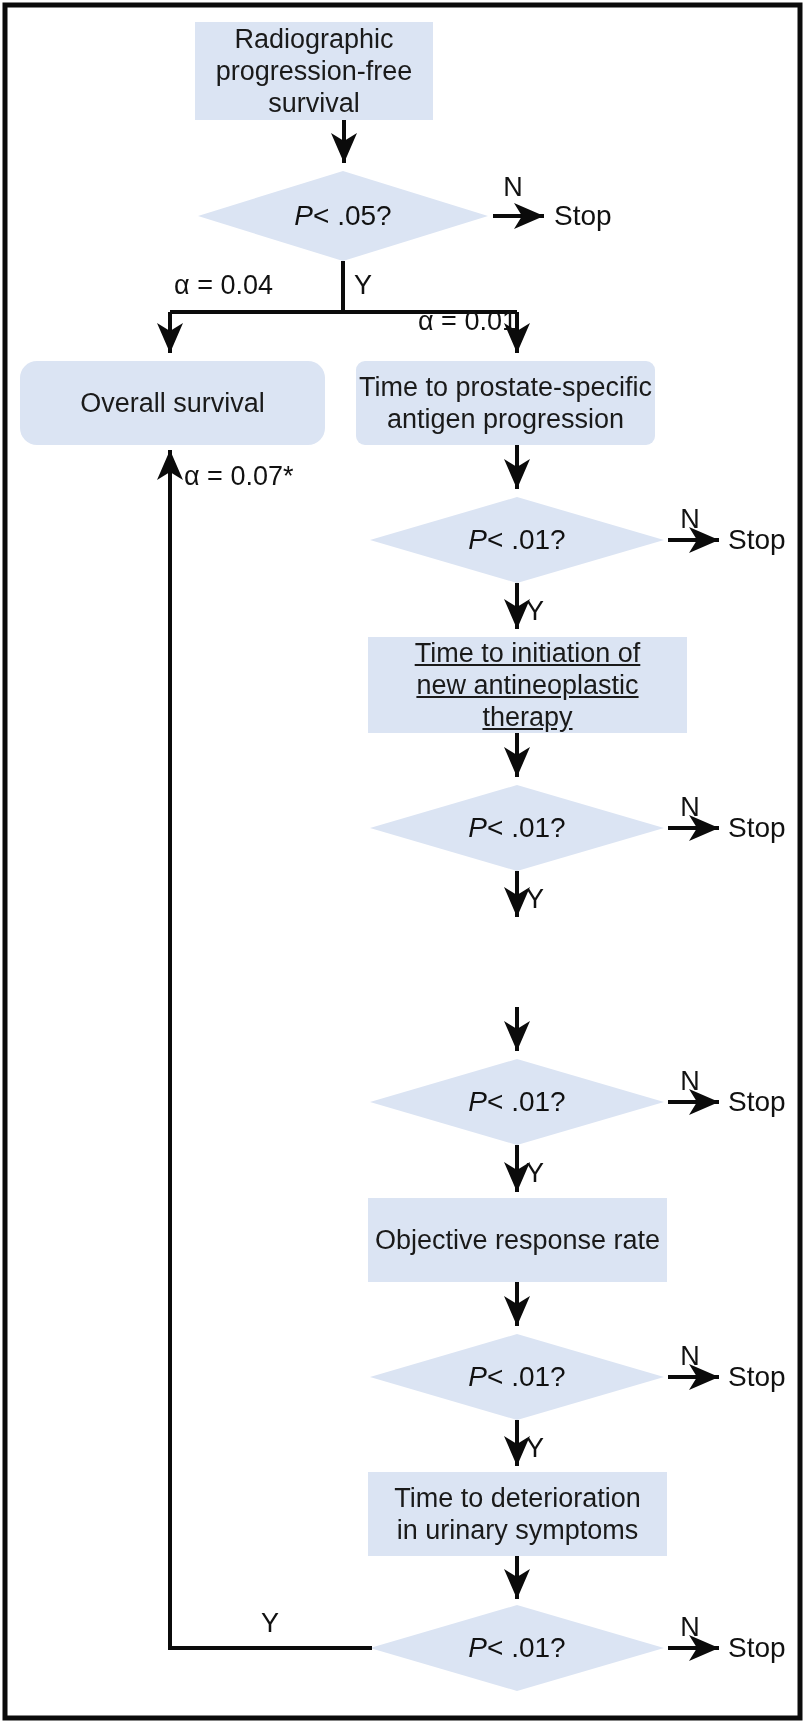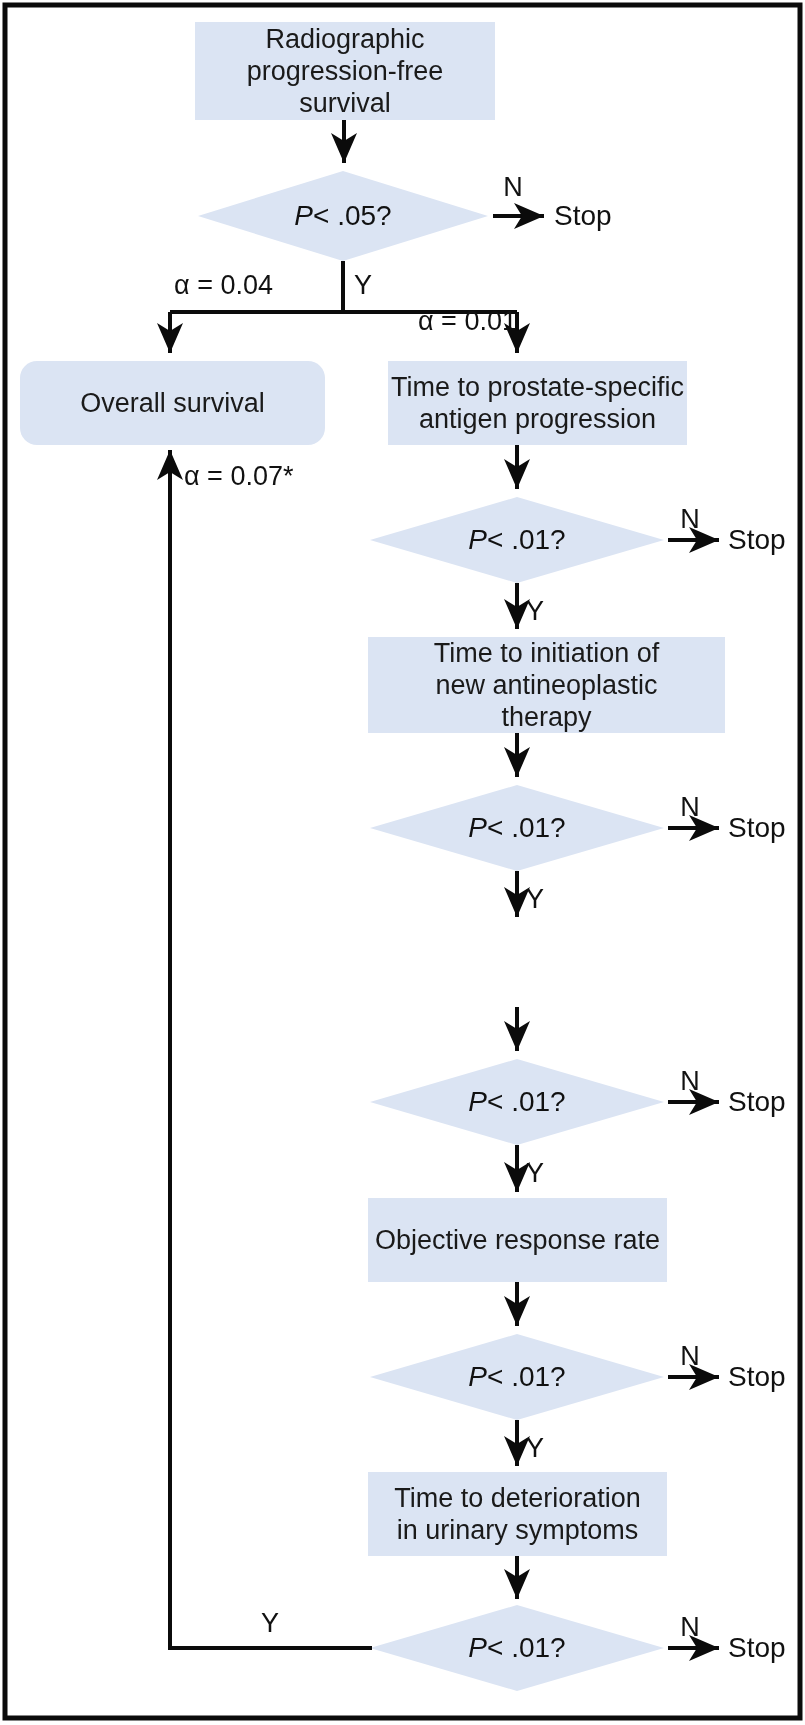--- a/index.html
+++ b/index.html
@@ -70,27 +70,27 @@
       <path d="M517,1282 L517,1326" marker-end="url(#ah)"></path>
       <path d="M668,1377 L719,1377" marker-end="url(#ah)"></path>
       <path d="M517,1420 L517,1466" marker-end="url(#ah)"></path>
 
       <path d="M517,1556 L517,1599" marker-end="url(#ah)"></path>
       <path d="M668,1648 L719,1648" marker-end="url(#ah)"></path>
       <path d="M372,1648 L170,1648 L170,450" marker-end="url(#ah)"></path>
     </g>
   </svg>
 
-  <div class="node" style="left:195px;top:22px;width:300px;height:98px;">Radiographic
+  <div class="node" style="left:195px;top:22px;width:238px;height:98px;">Radiographic
 progression-free
 survival</div>
   <div class="node" style="left:20px;top:361px;width:305px;height:84px;border-radius:17px;">Overall survival</div>
-  <div class="node" style="left:388px;top:361px;width:299px;height:84px;">Time to prostate-specific
+  <div class="node" style="left:356px;top:361px;width:299px;height:84px;border-radius:9px;">Time to prostate-specific
 antigen progression</div>
-  <div class="node" style="left:368px;top:637px;width:357px;height:96px;">Time to initiation of
+  <div class="node" style="left:368px;top:637px;width:319px;height:96px;text-decoration:underline;">Time to initiation of
 new antineoplastic
 therapy</div>
   <div class="node" style="left:368px;top:1472px;width:299px;height:84px;">Time to deterioration
 in urinary symptoms</div>
   <div class="node" style="left:368px;top:1198px;width:299px;height:84px;">Objective response rate</div>
 
   <div class="dec" style="left:198px;top:171px;width:290px;height:90px;">
       <span class="pit">P</span>
       <span> &lt; .05?</span>
     </div>

